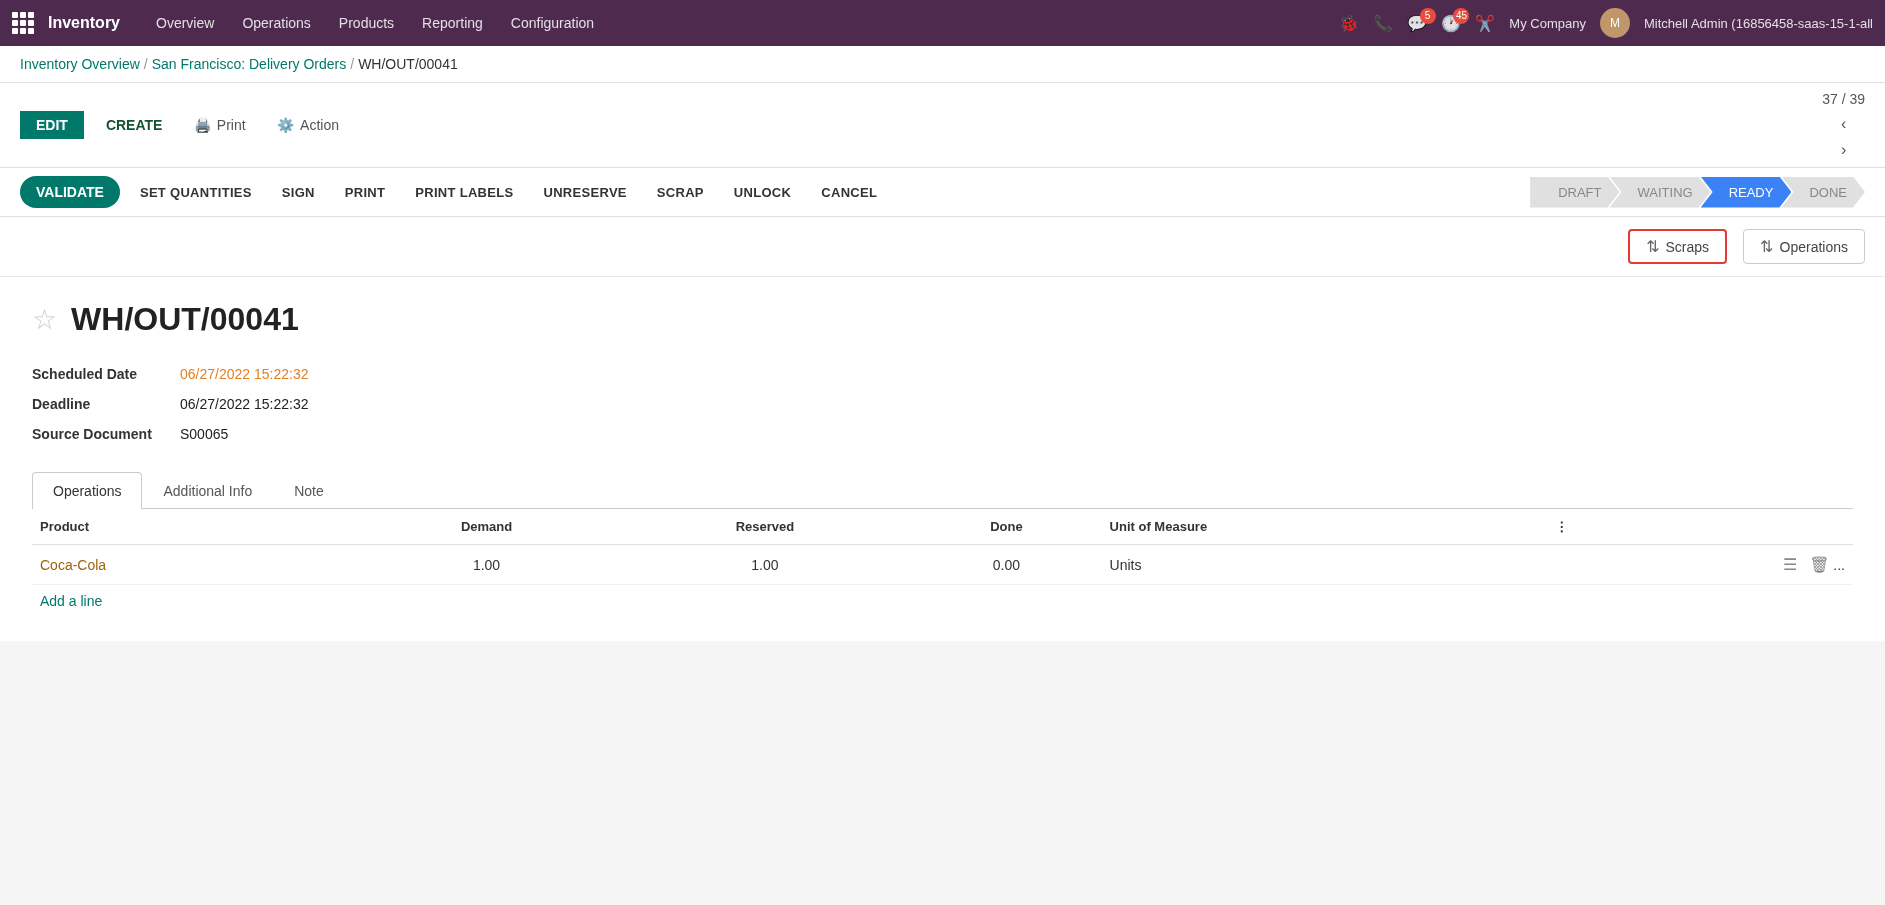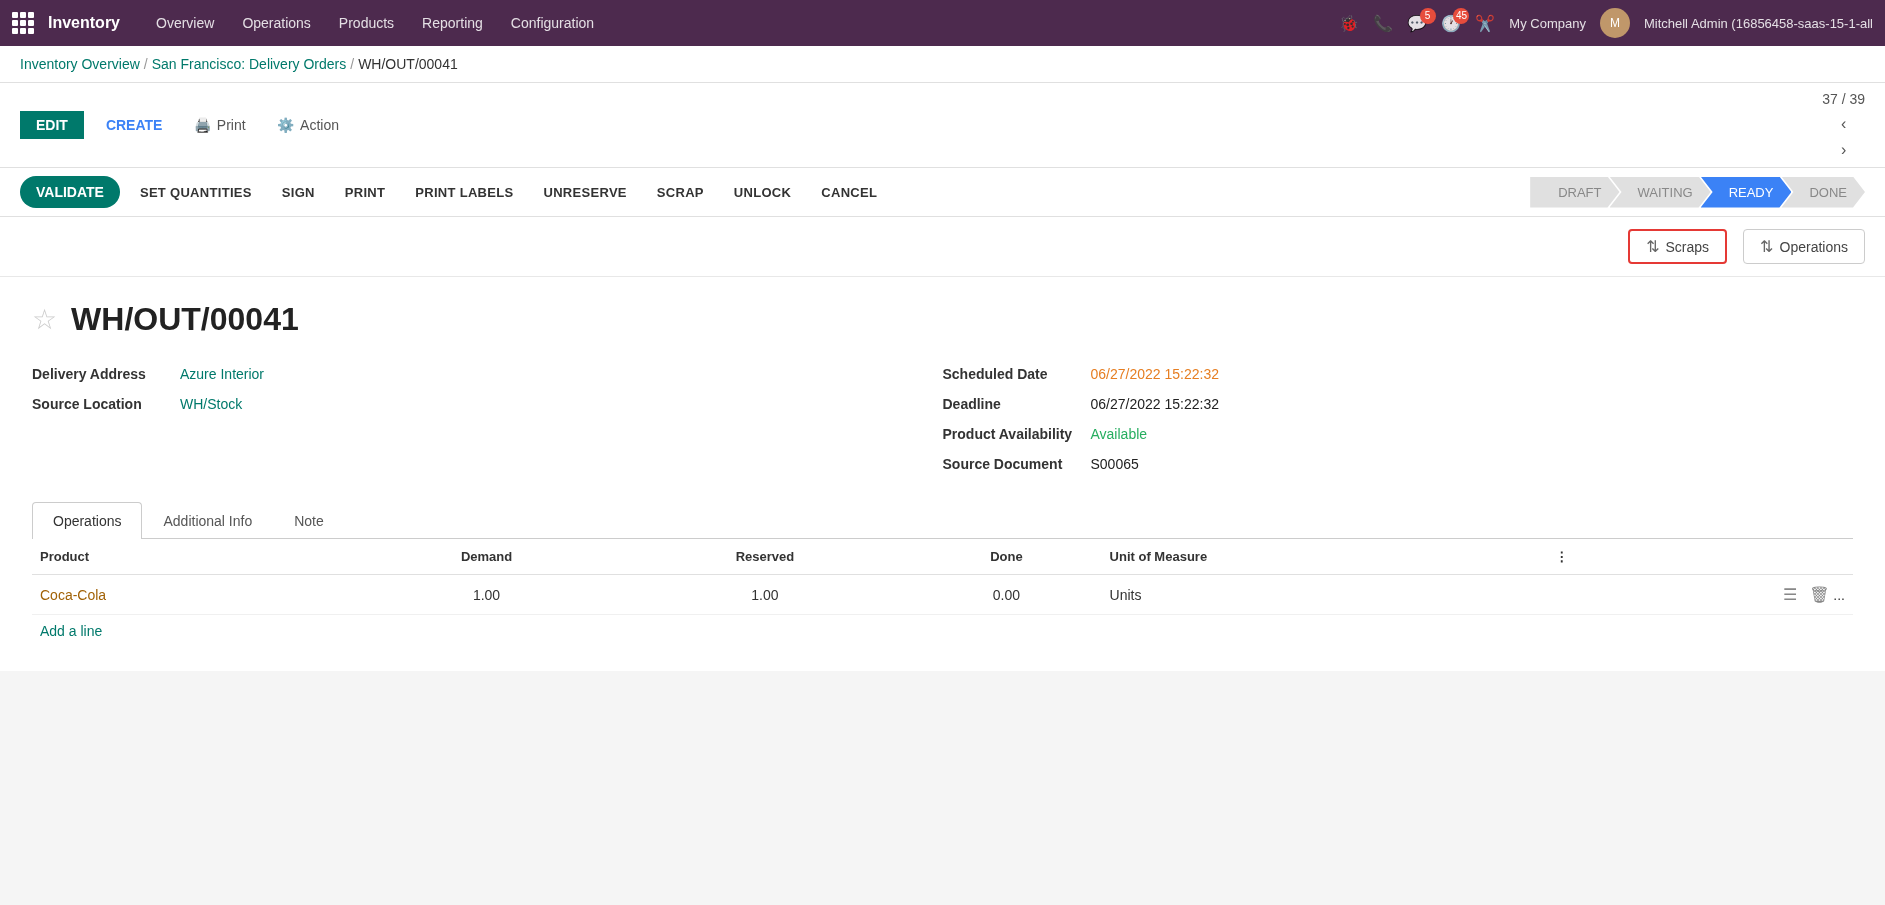--- a/index.html
+++ b/index.html
@@ -58,21 +58,21 @@
       background: #fff;
       padding: 8px 20px;
       border-bottom: 1px solid #e0e0e0;
       display: flex; align-items: center; gap: 12px;
     }
     .btn-edit {
       background: #00796b; color: #fff; border: none;
       padding: 6px 16px; border-radius: 0; cursor: pointer; font-size: 14px; font-weight: bold;
     }
     .btn-create {
-      background: transparent; border: none; color: #3b82f6;
+      background: transparent; border: none; color: #14532d;
       padding: 6px 10px; cursor: pointer; font-size: 14px; font-weight: bold;
     }
     .btn-print, .btn-action {
       background: transparent; border: none; color: #555;
       padding: 6px 10px; cursor: pointer; font-size: 14px;
       display: flex; align-items: center; gap: 5px;
     }
     .action-bar-right { margin-left: auto; display: flex; align-items: center; gap: 8px; flex-direction: column; }
     .pagination { font-size: 14px; color: #555; }
     .nav-arrow { cursor: pointer; color: #555; font-size: 16px; border: none; background: none; }
@@ -314,42 +314,28 @@
     </button>
   </div>
 
   <div class="form-body">
     <div class="form-title-row">
       <span class="star-icon">☆</span>
       <span class="form-title">WH/OUT/00041</span>
     </div>
 
     <div class="form-fields">
-      <div class="field-left">
-        <div class="field-row">
-          <span class="field-label">Delivery Address</span>
-          <span class="field-value">Azure Interior</span>
-        </div>
-        <div class="field-row">
-          <span class="field-label">Source Location</span>
-          <span class="field-value">WH/Stock</span>
-        </div>
-      </div>
       <div class="field-right">
         <div class="field-row">
           <span class="field-label">Scheduled Date</span>
           <span class="field-value-orange">06/27/2022 15:22:32</span>
         </div>
         <div class="field-row">
           <span class="field-label">Deadline</span>
           <span class="field-value-black">06/27/2022 15:22:32</span>
-        </div>
-        <div class="field-row">
-          <span class="field-label">Product Availability</span>
-          <span class="field-value-green">Available</span>
         </div>
         <div class="field-row">
           <span class="field-label">Source Document</span>
           <span class="field-value-black">S00065</span>
         </div>
       </div>
     </div>
 
     
     <div class="tabs-row">

